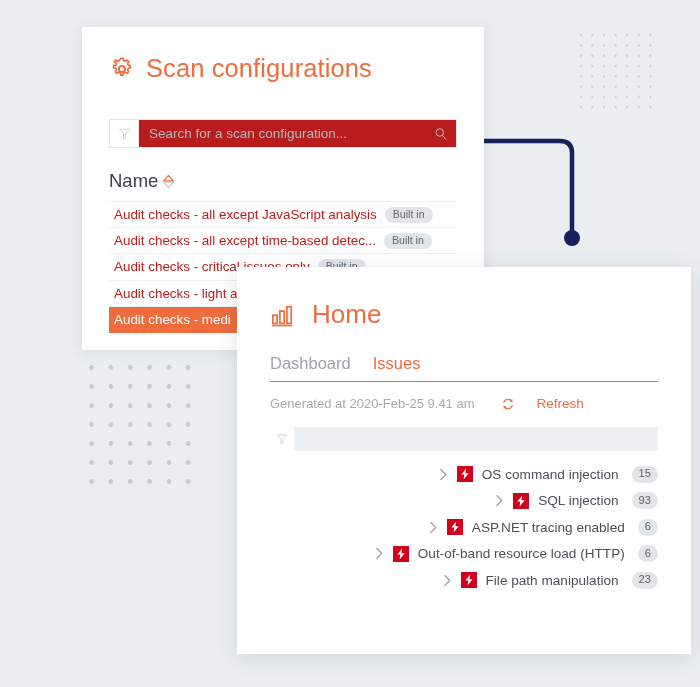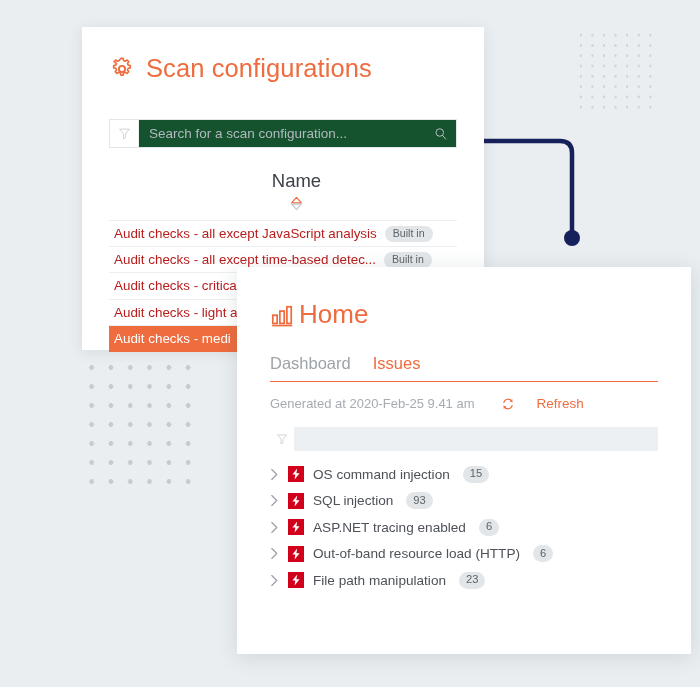--- a/index.html
+++ b/index.html
@@ -98,37 +98,36 @@
     border-right: 1px solid #eef1f3;
     display: flex;
     align-items: center;
     justify-content: center;
     flex: none;
   }
   .search-input-box {
     flex: 1;
     display: flex;
     align-items: center;
-    background: #14532d;
+    background: #b91c1c;
     padding: 0 8px 0 10px;
   }
   .search-placeholder {
     flex: 1;
     font-size: 13.5px;
     color: #b2b9bf;
     white-space: nowrap;
     overflow: hidden;
   }
 
   .name-header {
     display: flex;
     align-items: center;
     gap: 4px;
     margin: 22px 0 9px 27px;
-    flex-direction: column;
   }
   .name-label { font-size: 18.5px; color: #3c4248; font-weight: 400; }
 
   .conf-list {
     margin: 0 27px 0 27px;
     border-top: 1px solid #eceff1;
   }
   .conf-row {
     height: 26.2px;
     display: flex;
@@ -157,21 +156,21 @@
     border-radius: 9px;
     padding: 2.5px 8px 3px 8px;
     line-height: 1;
     flex: none;
   }
 
   
   .home-head {
     display: flex;
     align-items: center;
-    gap: 3px;
+    gap: 16px;
     padding: 32px 0 0 33px;
   }
   .chart-icon { width: 26px; height: 26px; display: block; flex: none; }
   .home-title {
     color: #ee6c3e;
     font-size: 26px;
     font-weight: 400;
   }
 
   .tabs {
@@ -227,20 +226,21 @@
   }
 
   .issues {
     margin: 10px 33px 0 33px;
   }
   .issue-row {
     height: 26.5px;
     display: flex;
     align-items: center;
     gap: 9px;
+    justify-content: flex-end;
   }
   .chev { width: 9px; height: 13px; flex: none; }
   .sev {
     width: 16px;
     height: 16px;
     background: #d1011c;
     display: flex;
     align-items: center;
     justify-content: center;
     flex: none;

